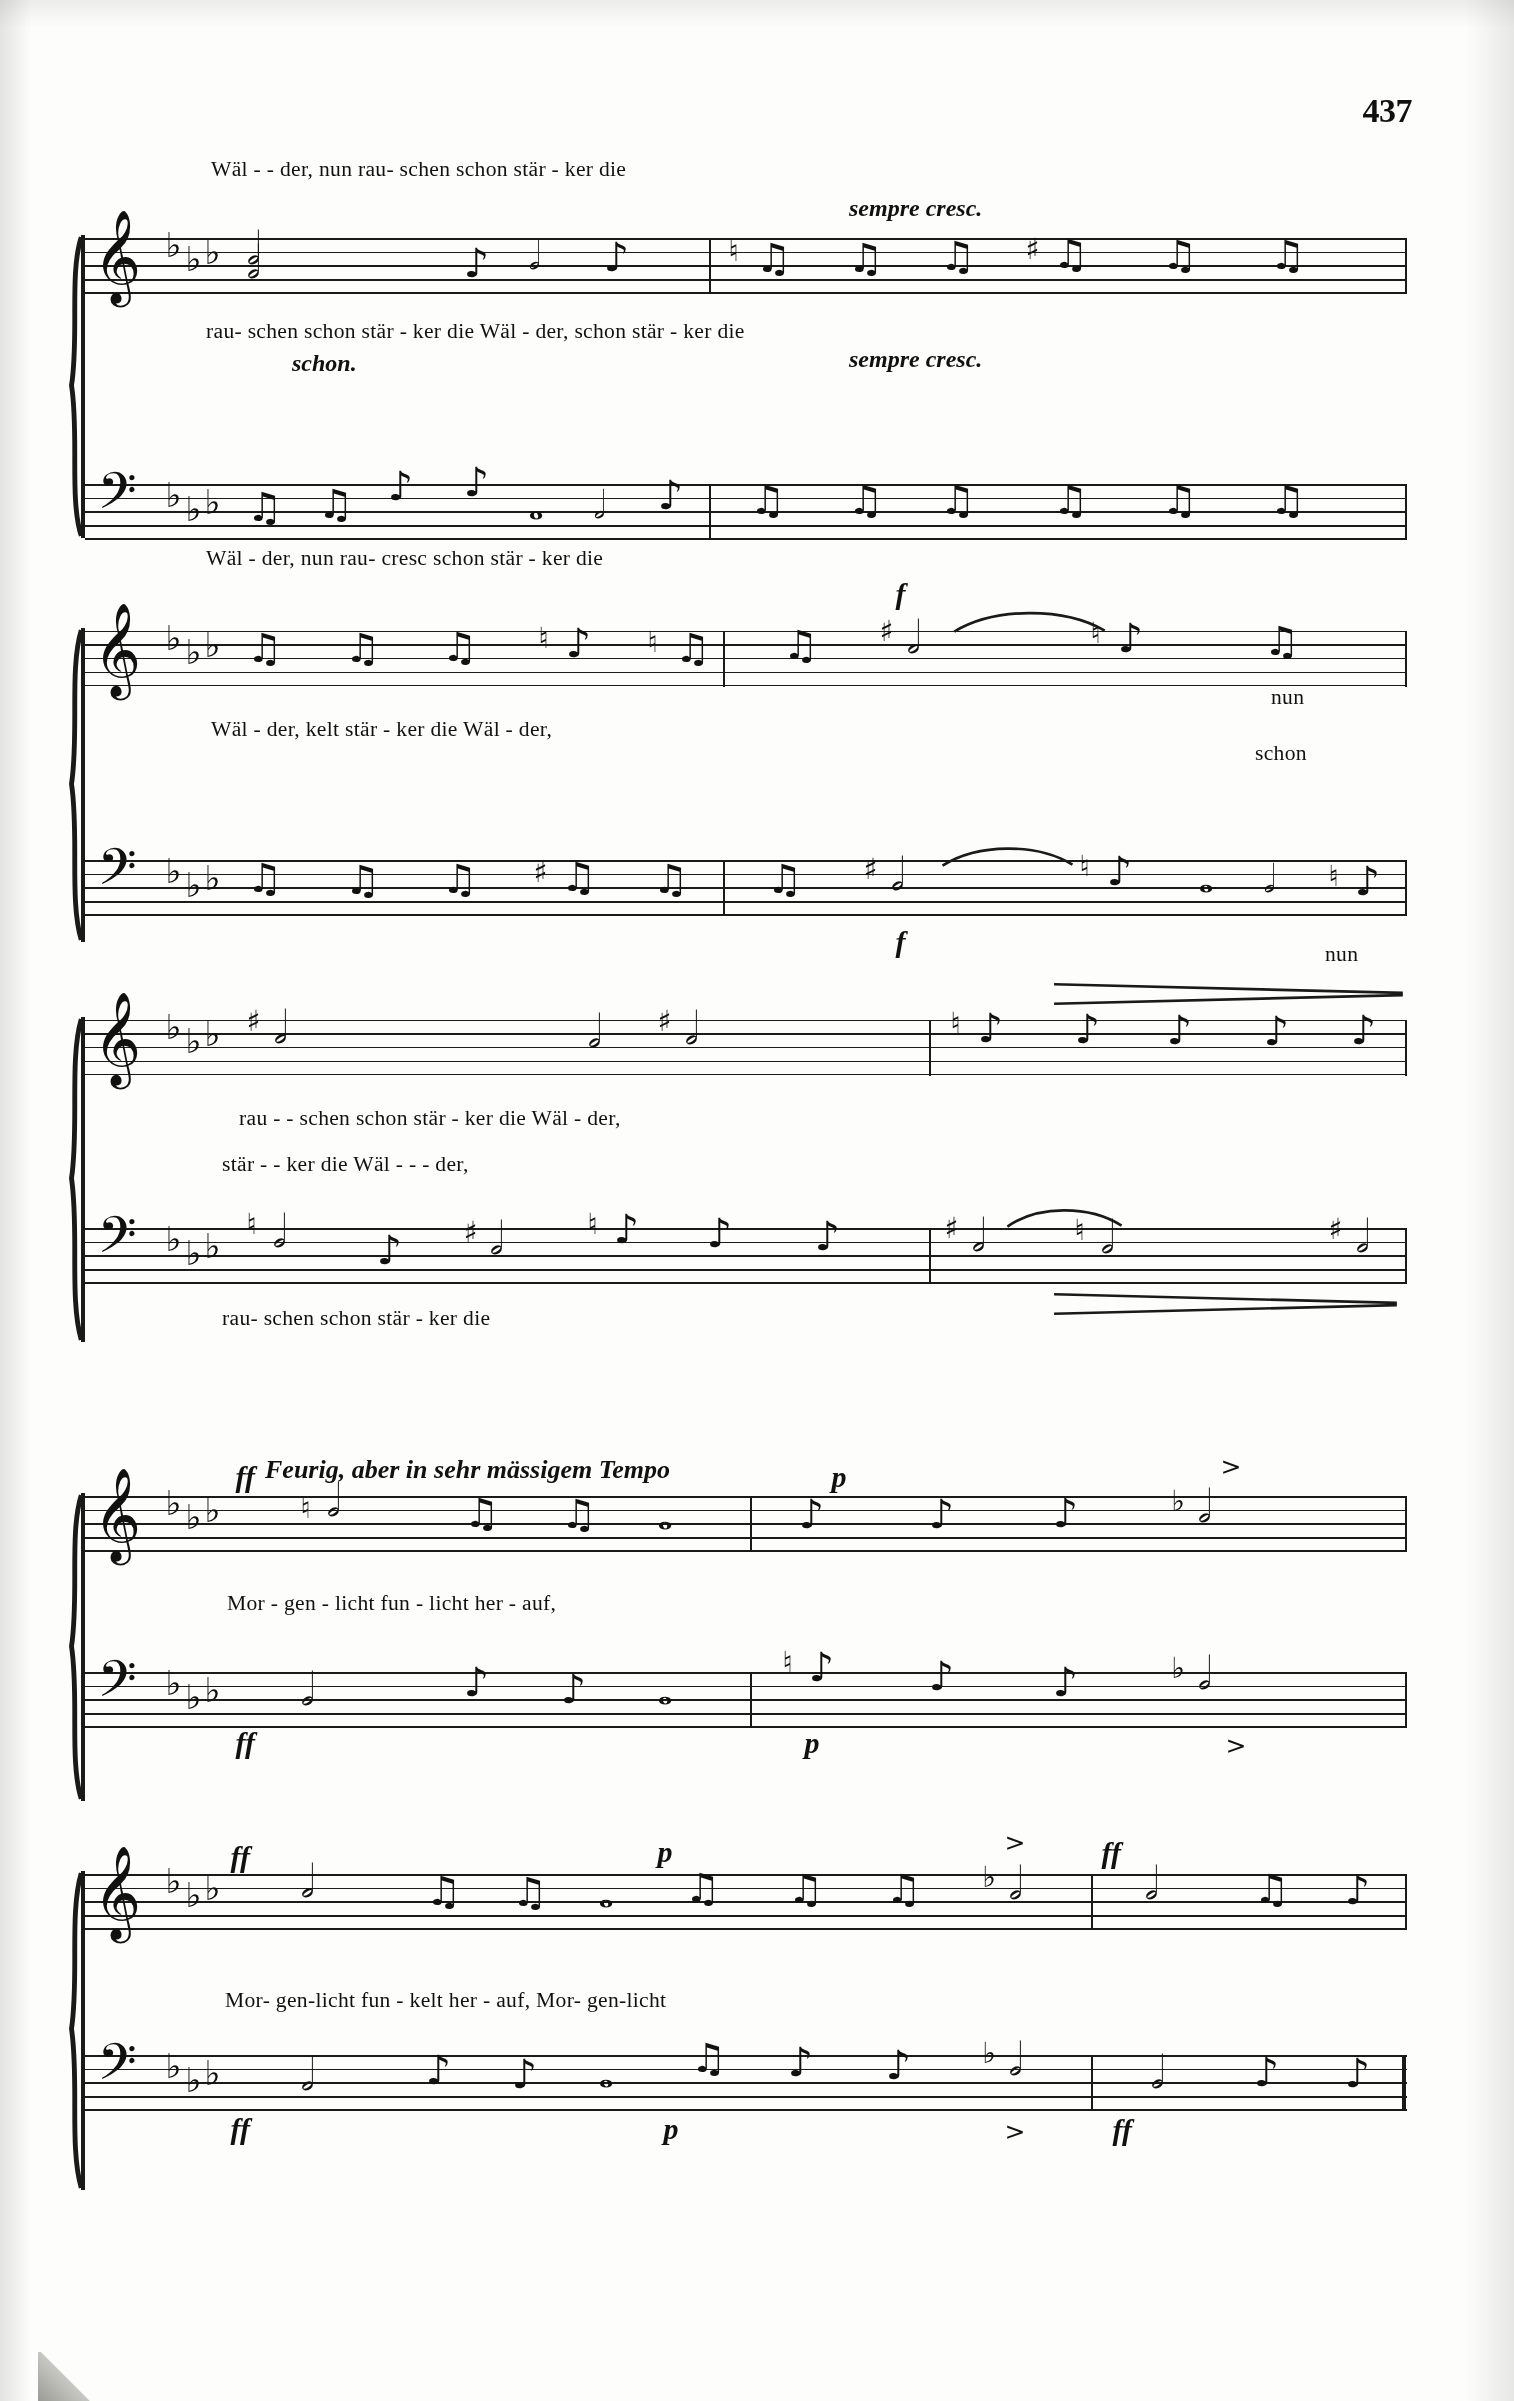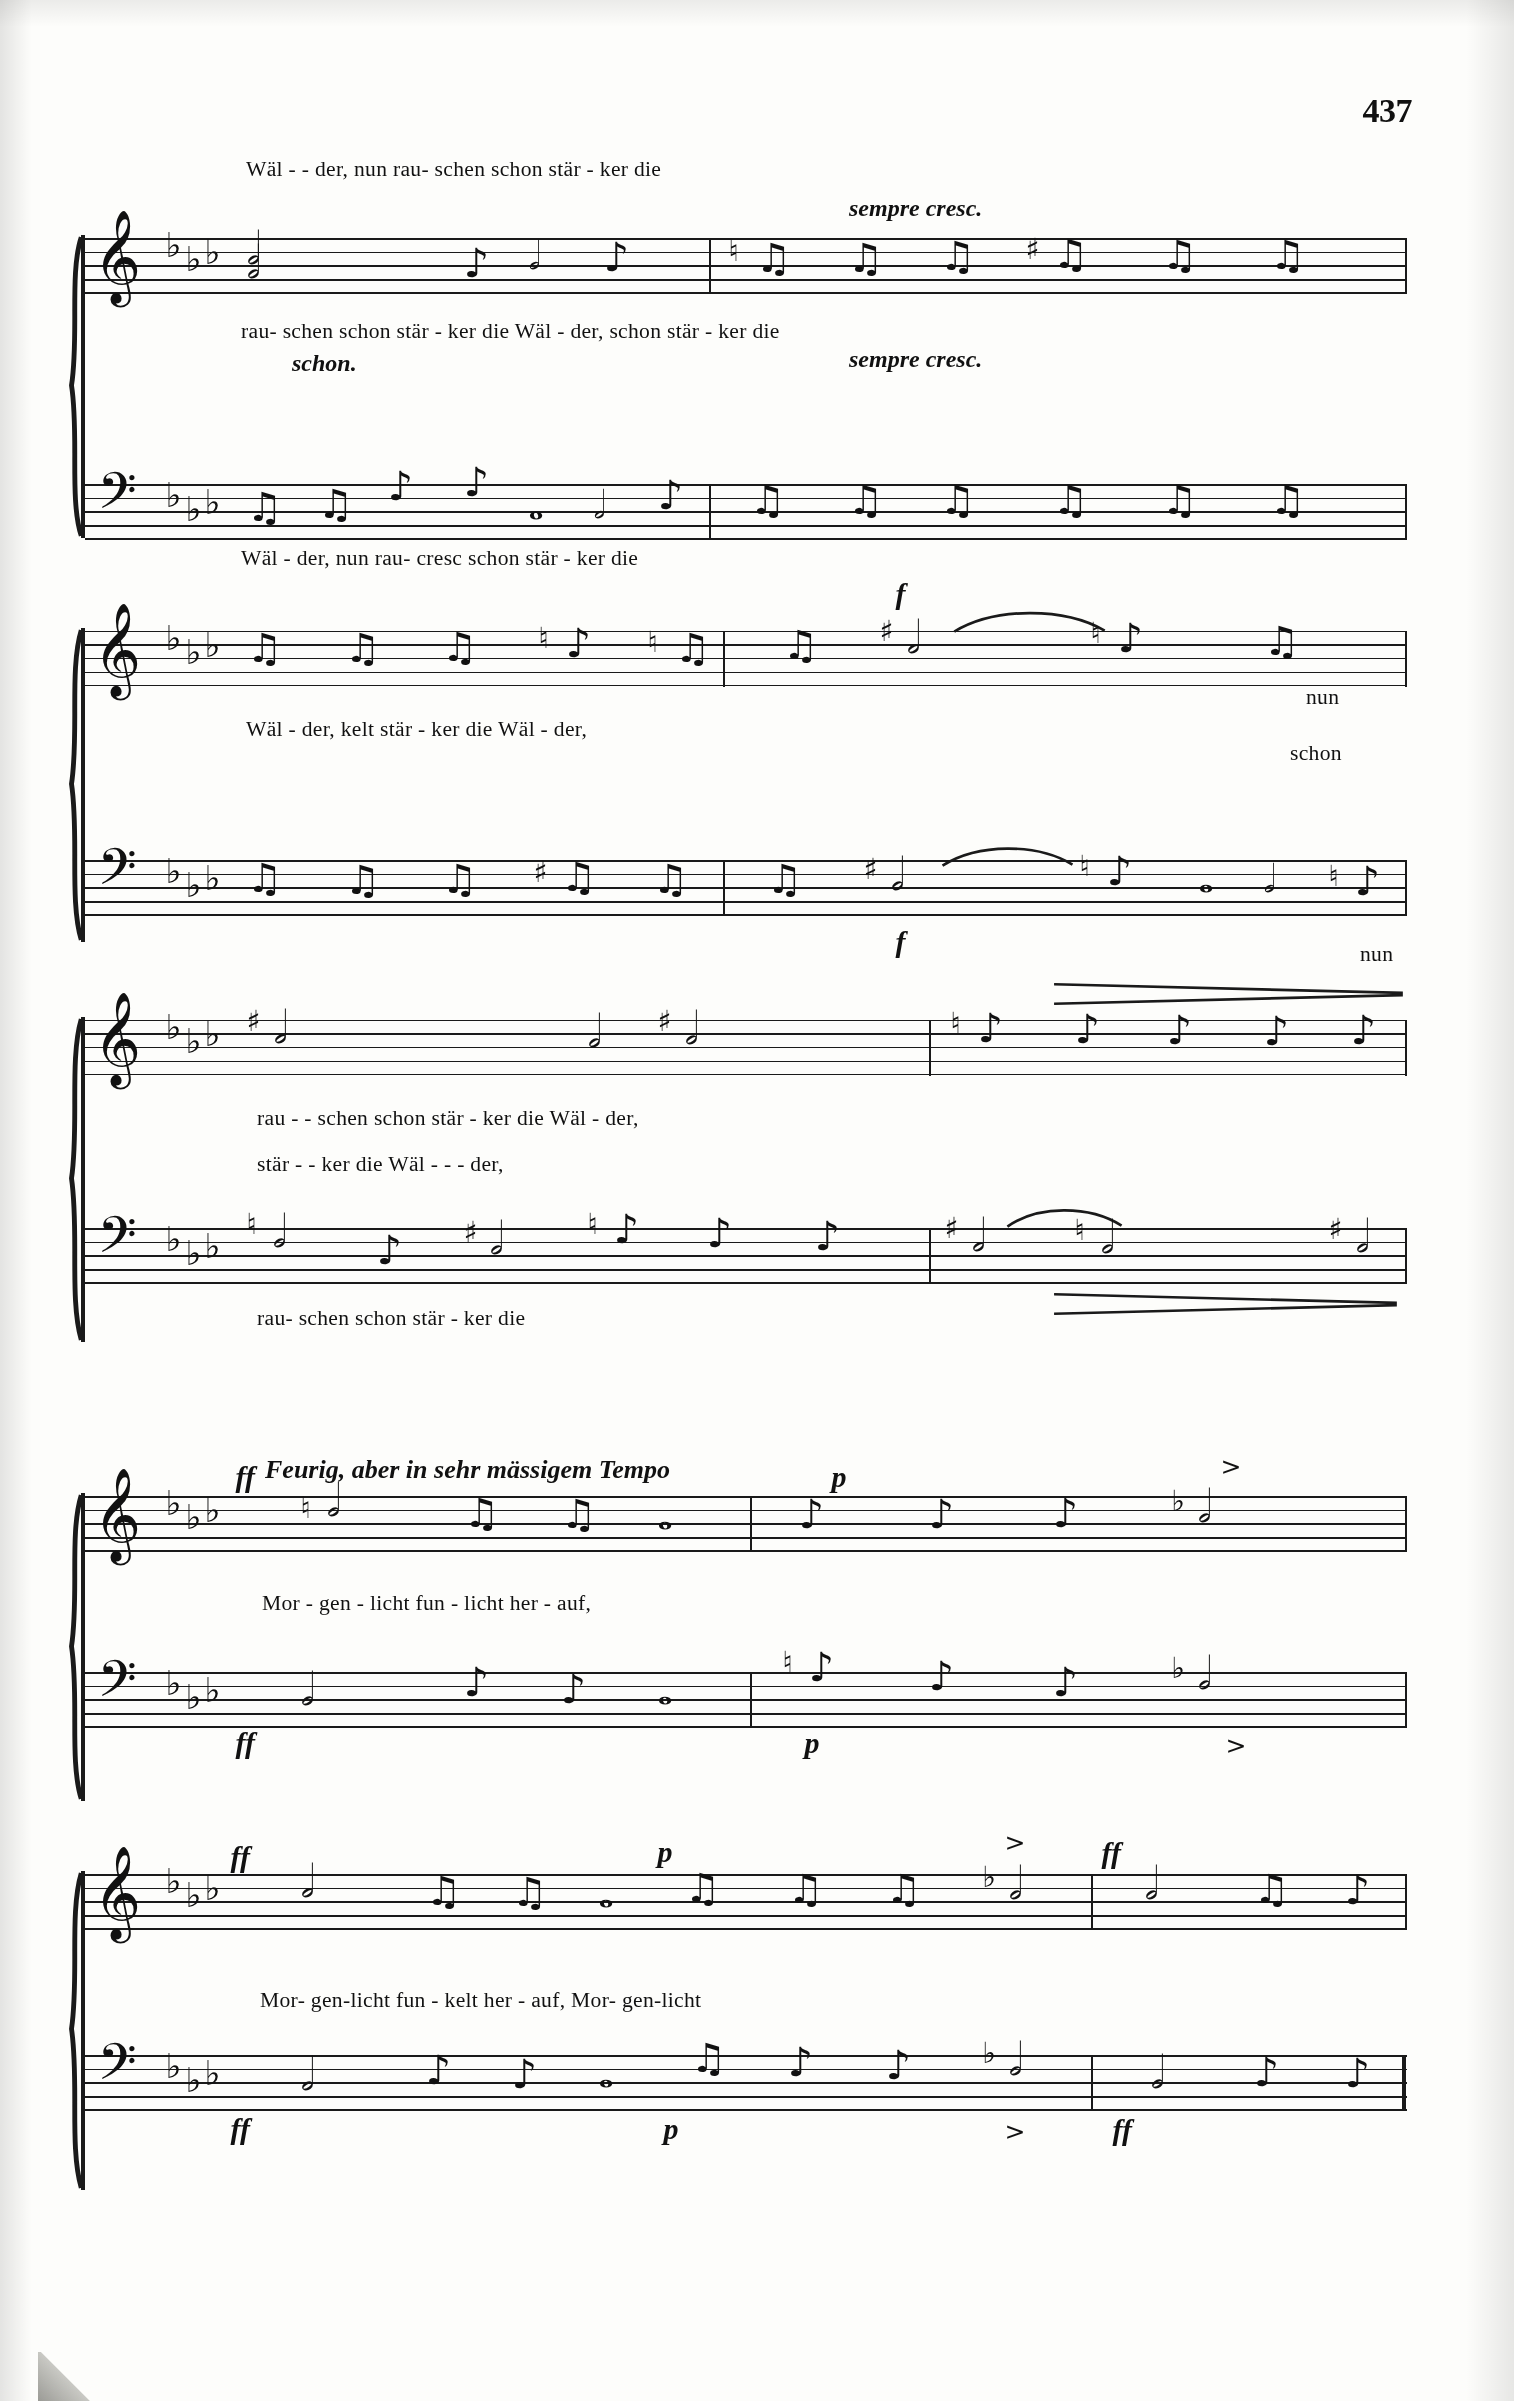--- a/index.html
+++ b/index.html
@@ -133,21 +133,20 @@
   .gl.rest { font-size: 38px; }
   .gl.acc { font-size: 29px; }
 
   
   .lyrics {
     position: absolute;
     font-family: "Liberation Serif", serif;
     font-size: 21.6px;
     letter-spacing: 0.3px;
     white-space: nowrap;
-    margin-left: 35px;
   }
   .dyn {
     position: absolute;
     font-family: "Liberation Serif", serif;
     font-style: italic;
     font-weight: bold;
     white-space: nowrap;
   }
   .dyn.sz1 { font-size: 30px; }
   .expr {
@@ -394,21 +393,21 @@
       <div class="gl note-sm" style="left:1266px; top:-9.7px;">♪</div>
 
       <div class="hairpin" style="left:968px; top:-38px;">
         <svg width="352" height="24" viewBox="0 0 650 44">
           <path d="M2 4 L646 20" stroke="#1a1a1a" stroke-width="5" fill="none"></path>
           <path d="M2 40 L646 24" stroke="#1a1a1a" stroke-width="5" fill="none"></path>
         </svg>
       </div>
     </div>
 
-    <div class="lyrics" style="left:157px; top:89px;">rau  -    - schen schon      stär - ker  die  Wäl - der,</div>
+    <div class="lyrics" style="left:174px; top:89px;">rau  -    - schen schon      stär - ker  die  Wäl - der,</div>
     <div class="lyrics" style="left:157px; top:135px;">stär  -     - ker   die       Wäl  -    -   - der,</div>
 
     <div class="staff" style="top:211px; left:19.5px; width:1322px; height:55px;">
       <div class="line" style="top:0px;"></div>
       <div class="line" style="top:13.5px;"></div>
       <div class="line" style="top:27px;"></div>
       <div class="line" style="top:41px;"></div>
       <div class="line" style="top:54px;"></div>
       <div class="barline" style="left:844px; top:0; height:56px;"></div>
       <div class="barline" style="left:1320px; top:0; height:56px;"></div>

